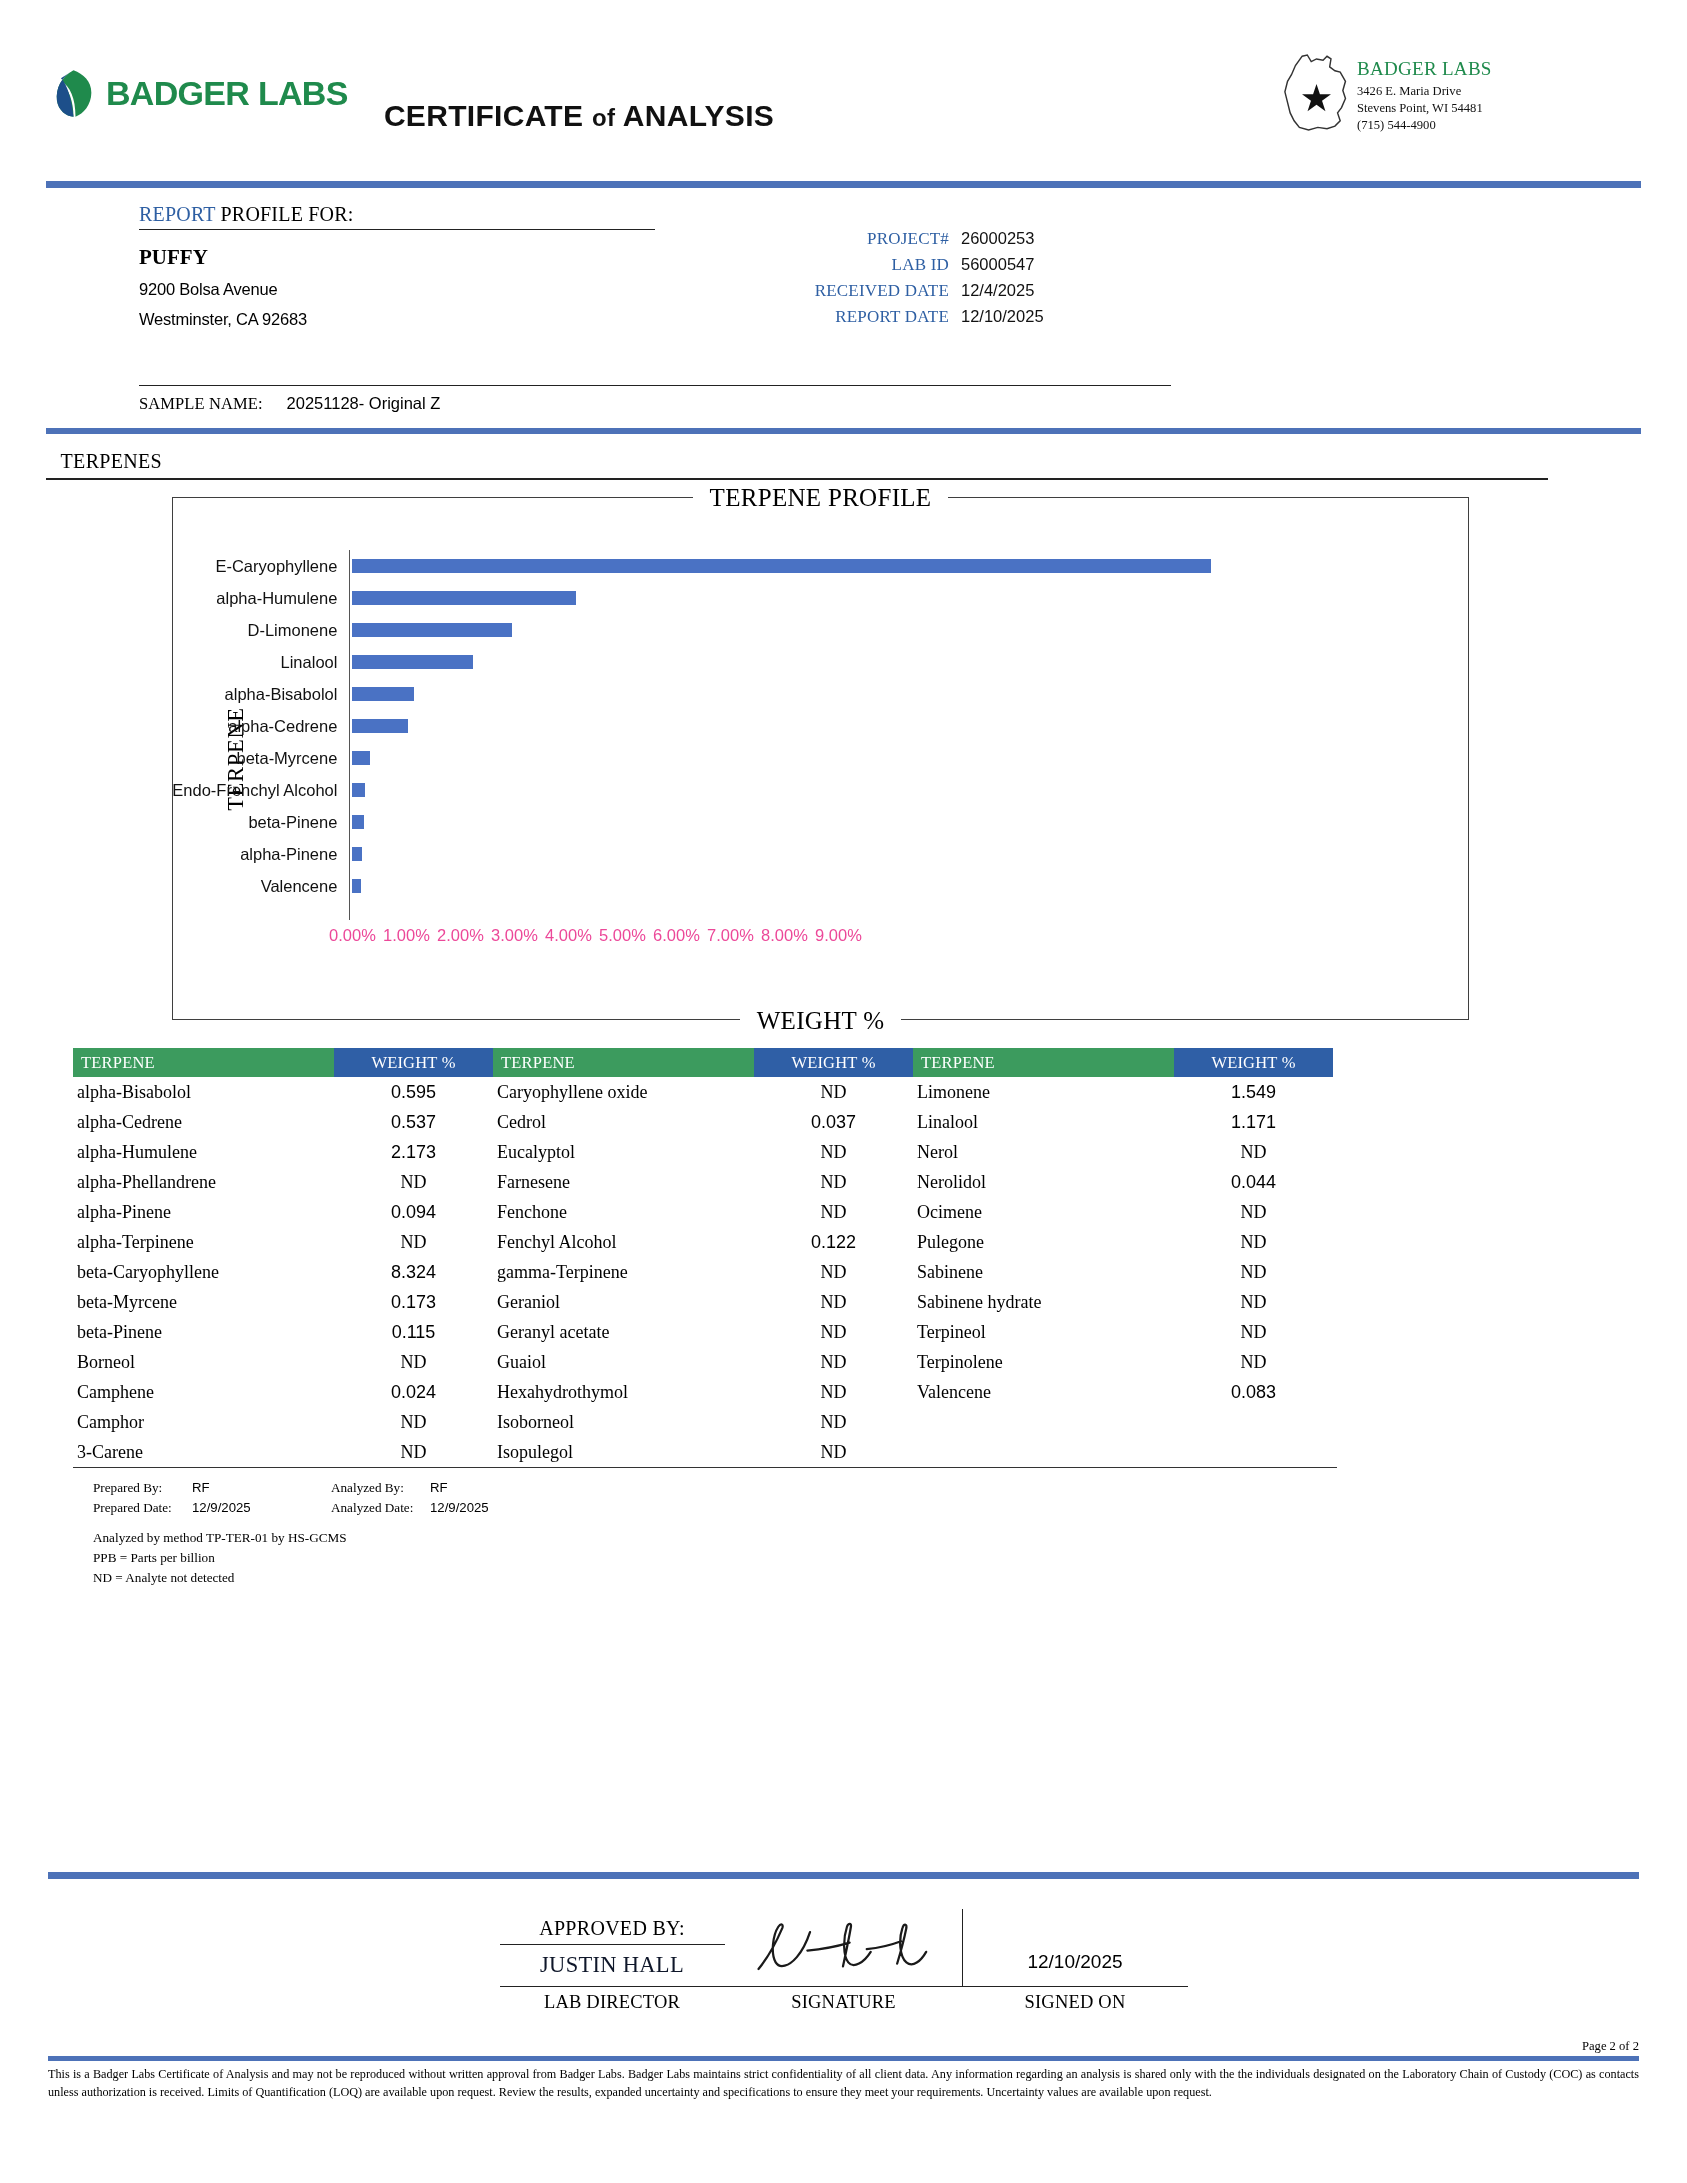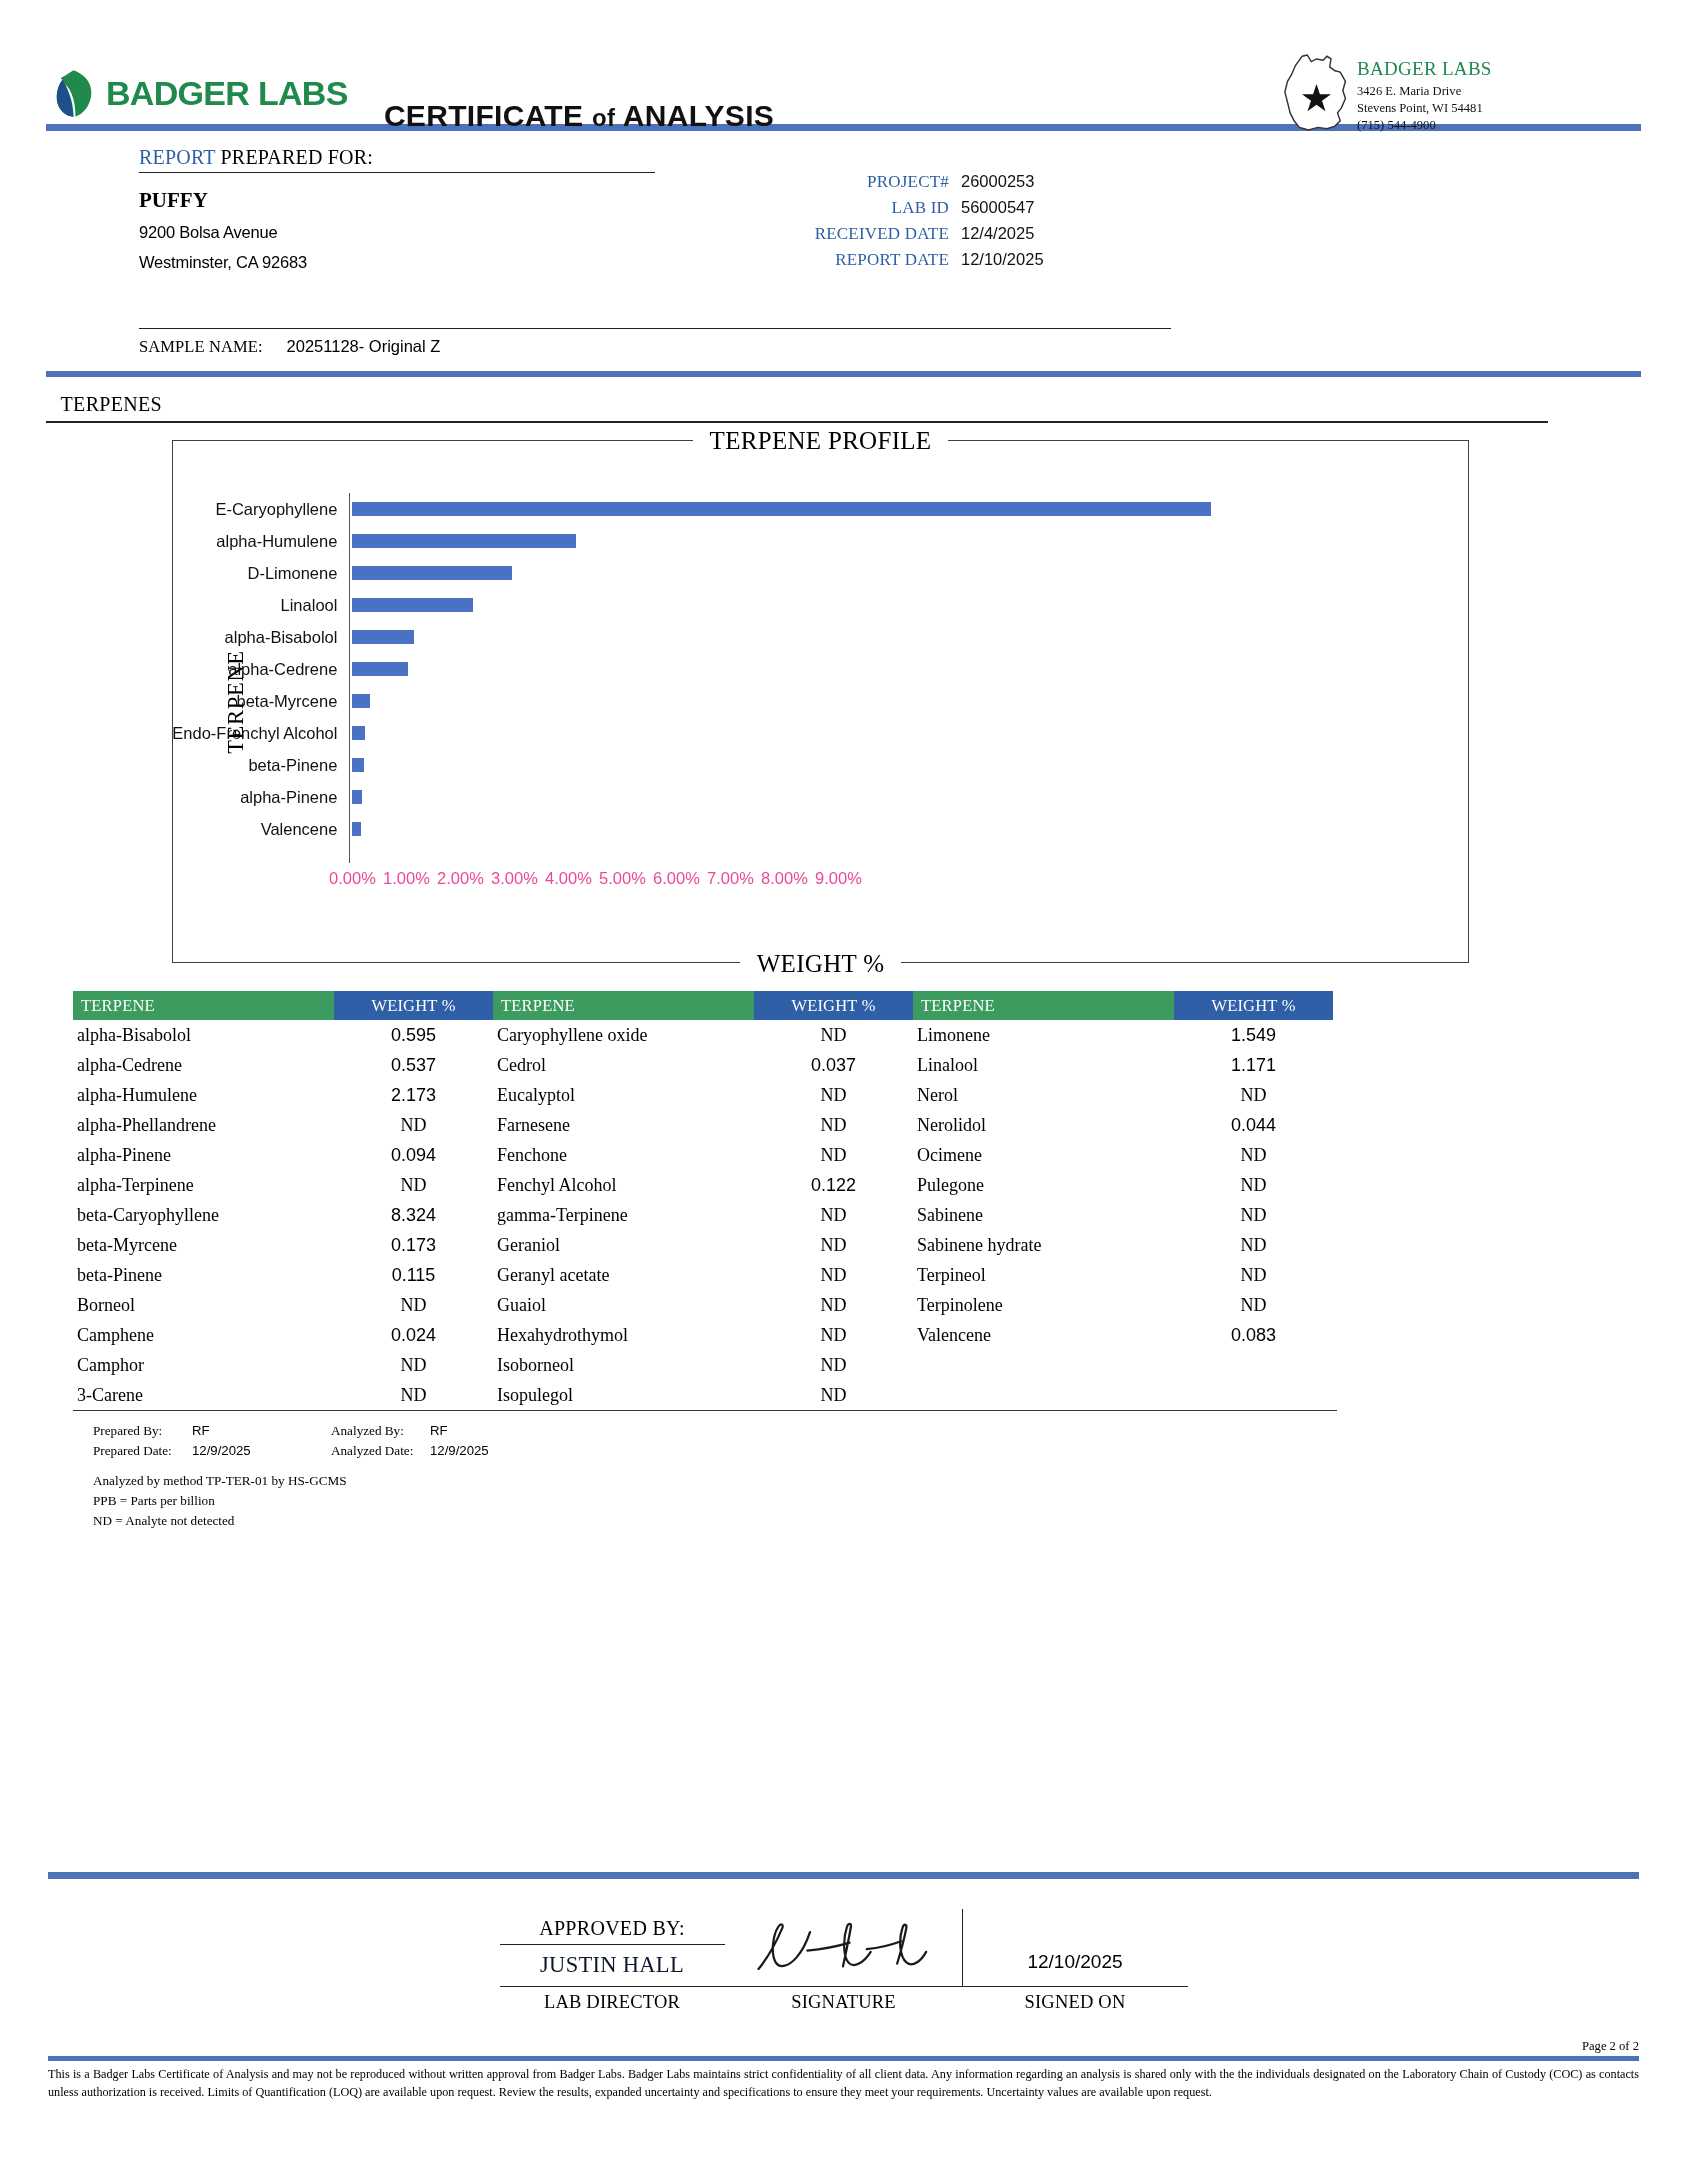--- a/index.html
+++ b/index.html
@@ -7,21 +7,21 @@
   body {
     width: 1687px; height: 2183px;
     background: #ffffff;
     font-family: "Liberation Serif", serif;
     color: #000;
     position: relative;
   }
   .page { position: relative; width: 1687px; height: 2183px; padding: 0; }
 
   
-  .header { position: relative; height: 124px; }
+  .header { position: relative; height: 181px; }
   .logo-wrap {
     position: absolute; left: 53px; top: 69px;
     display: flex; align-items: center; gap: 12px;
   }
   .logo-mark { width: 41px; height: 49px; position: relative; }
   .logo-text {
     font-family: "Liberation Sans", sans-serif;
     font-weight: bold; font-size: 34px; letter-spacing: -0.7px;
     color: #1f8a4c;
   }
@@ -277,21 +277,21 @@
       <div class="line">(715) 544-4900</div>
     </div>
   </div>
 
   <div class="rule-blue"></div>
 
   <div class="report-block">
     <div class="rep-left">
       <div class="rep-head">
         <span class="blue">REPORT</span>
-        <span>PREPARED FOR:</span>
+        <span>PROFILE FOR:</span>
       </div>
       <div class="rep-company">PUFFY</div>
       <div class="rep-addr">9200 Bolsa Avenue</div>
       <div class="rep-addr">Westminster, CA 92683</div>
     </div>
 
     <div class="rep-right">
       <div class="kv">
         <span class="k">PROJECT#</span>
         <span class="v">26000253</span>

